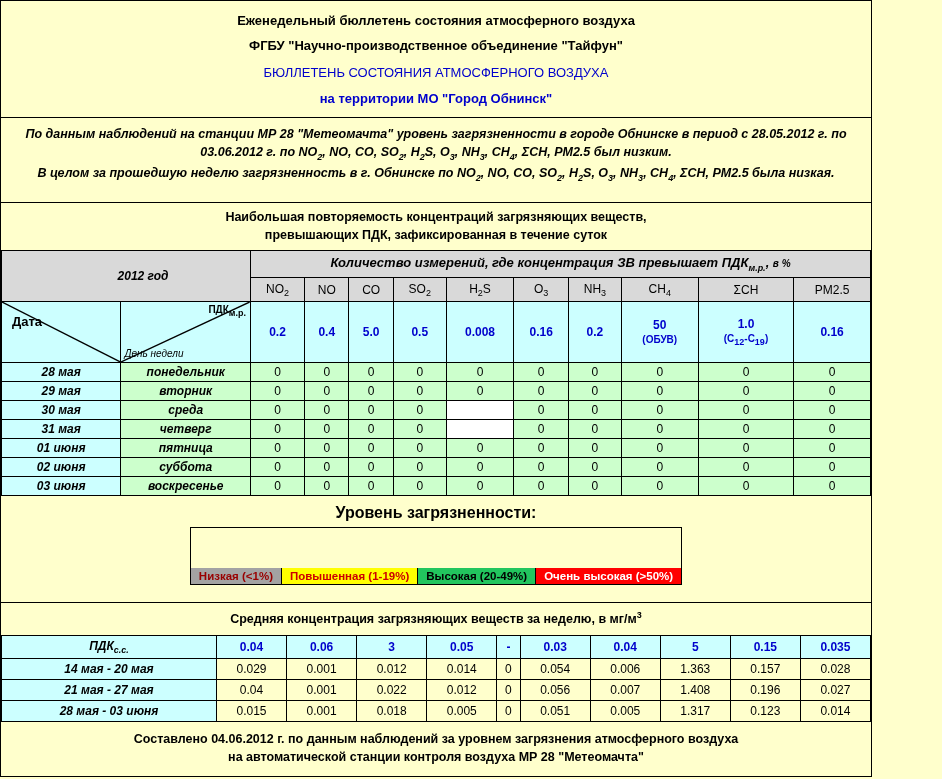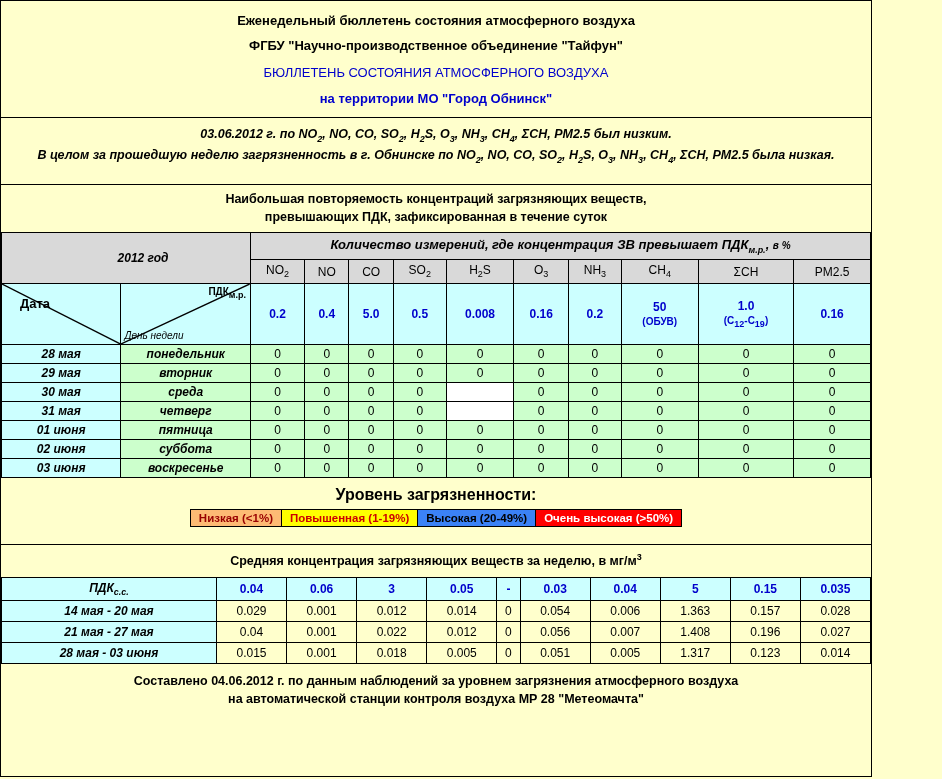--- a/index.html
+++ b/index.html
@@ -73,23 +73,23 @@
     position:absolute;left:0;top:0;width:100%;height:100%;
   }
   .legend-wrap{text-align:center;padding:8px 0 6px 0;}
   .legend-title{font-weight:bold;font-size:16px;padding-bottom:5px;}
   .legend{display:inline-block;border:1px solid #000;}
   .legend span{
     display:inline-block;padding:2px 8px;font-weight:bold;font-size:11.5px;
     border-right:1px solid #000;
   }
   .legend span:last-child{border-right:none;}
-  .lg-low{background:#fdba74;color:#990000;}
+  .lg-low{background:#a3a3a3;color:#990000;margin-top:40px;}
   .lg-mid{background:#ffff00;color:#cc0000;}
-  .lg-high{background:#3b82f6;color:#000;}
+  .lg-high{background:#22c55e;color:#000;}
   .lg-vhigh{background:#ff0000;color:#ffffff;}
   .footer{
     text-align:center;font-weight:bold;font-size:12.5px;line-height:1.45;
     padding:8px 6px 6px 6px;
   }
   .avg td{border:1px solid #000;text-align:center;font-size:12px;padding:3px 2px;}
   .pdk-lbl{font-weight:bold;font-size:13px;}
   .period{font-style:italic;font-weight:bold;font-size:12px;}
 </style>
 </head>
@@ -100,20 +100,21 @@
   <div class="hdr">
     <div class="l1">Еженедельный бюллетень состояния атмосферного воздуха</div>
     <div class="l2">ФГБУ "Научно-производственное объединение "Тайфун"</div>
     <div class="l3">БЮЛЛЕТЕНЬ СОСТОЯНИЯ АТМОСФЕРНОГО ВОЗДУХА</div>
     <div class="l4">на территории МО "Город Обнинск"</div>
   </div>
 
   <div class="rule"></div>
 
   <div class="intro">
+    <div>По данным наблюдений на станции МР 28 "Метеомачта" уровень загрязненности в городе Обнинске в период с 28.05.2012 г. по</div>
     <div>03.06.2012 г. по NO<span class="sub">2</span>, NO, CO, SO<span class="sub">2</span>, H<span class="sub">2</span>S, O<span class="sub">3</span>, NH<span class="sub">3</span>, CH<span class="sub">4</span>, ΣCH, PM2.5 был низким.</div>
     <div>В целом за прошедшую неделю загрязненность в г. Обнинске по NO<span class="sub">2</span>, NO, CO, SO<span class="sub">2</span>, H<span class="sub">2</span>S, O<span class="sub">3</span>, NH<span class="sub">3</span>, CH<span class="sub">4</span>, ΣCH, PM2.5 была низкая.</div>
   </div>
 
   <div class="rule"></div>
 
   <div class="sect-title">
     <div>Наибольшая повторяемость концентраций загрязняющих веществ,</div>
     <div>превышающих ПДК, зафиксированная в течение суток</div>
   </div>
@@ -136,21 +137,21 @@
       <td class="grey">NH<span class="sub">3</span></td>
       <td class="grey">CH<span class="sub">4</span></td>
       <td class="grey">ΣCH</td>
       <td class="grey">PM2.5</td>
     </tr>
     <tr>
       <td class="cyan corner" style="width:100px;">
         <svg class="diag" viewBox="0 0 100 44" preserveAspectRatio="none">
           <line x1="0" y1="0" x2="100" y2="44" stroke="#000" stroke-width="1"></line>
         </svg>
-        <span class="datehead" style="position:absolute;left:18px;top:12px;text-align:right;">Дата</span>
+        <span class="datehead" style="position:absolute;left:10px;top:12px;text-align:right;">Дата</span>
       </td>
       <td class="cyan corner" style="width:110px;">
         <svg class="diag" viewBox="0 0 110 44" preserveAspectRatio="none">
           <line x1="0" y1="44" x2="110" y2="0" stroke="#000" stroke-width="1"></line>
         </svg>
         <span class="br">ПДК<span class="sub">м.р.</span></span>
         <span class="tl" style="font-weight:normal;">День недели</span>
       </td>
       <td class="cyan blue-bold">0.2</td>
       <td class="cyan blue-bold">0.4</td>

